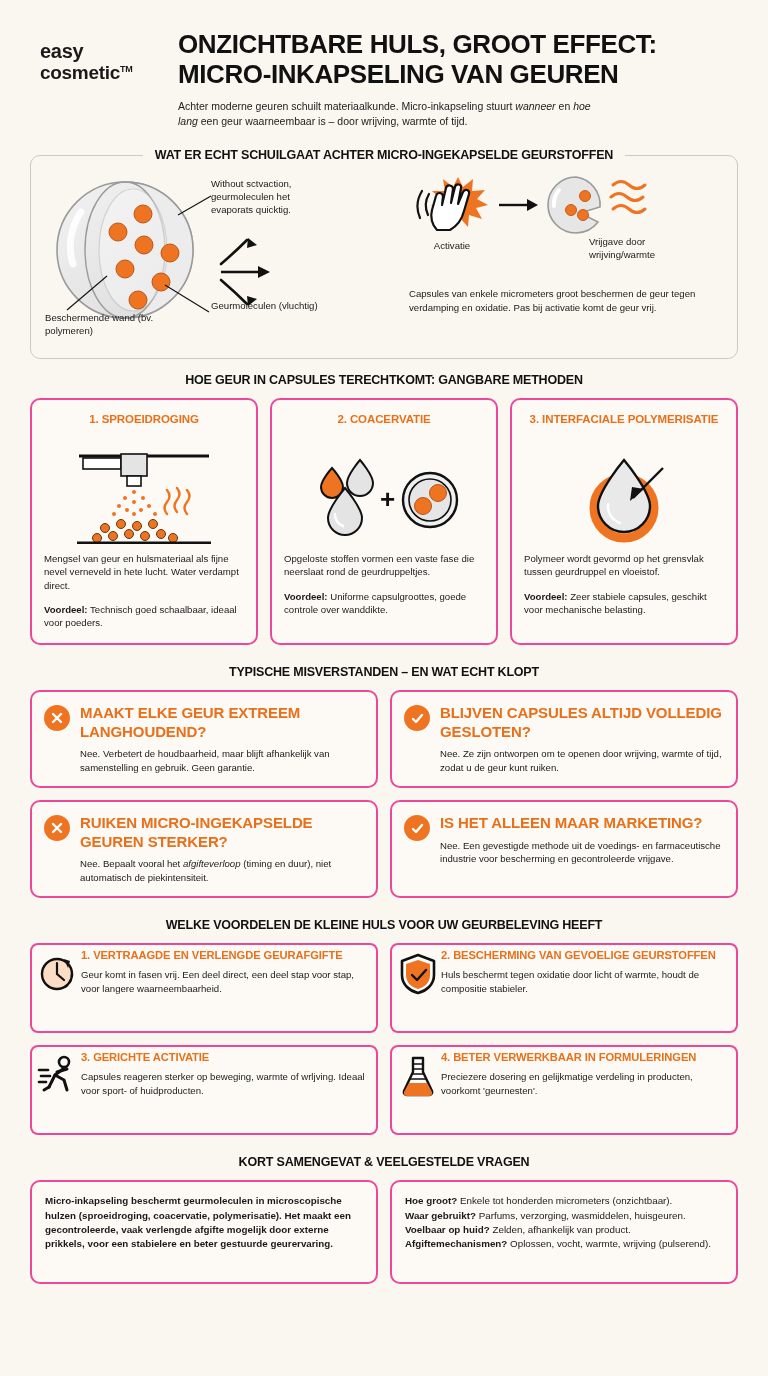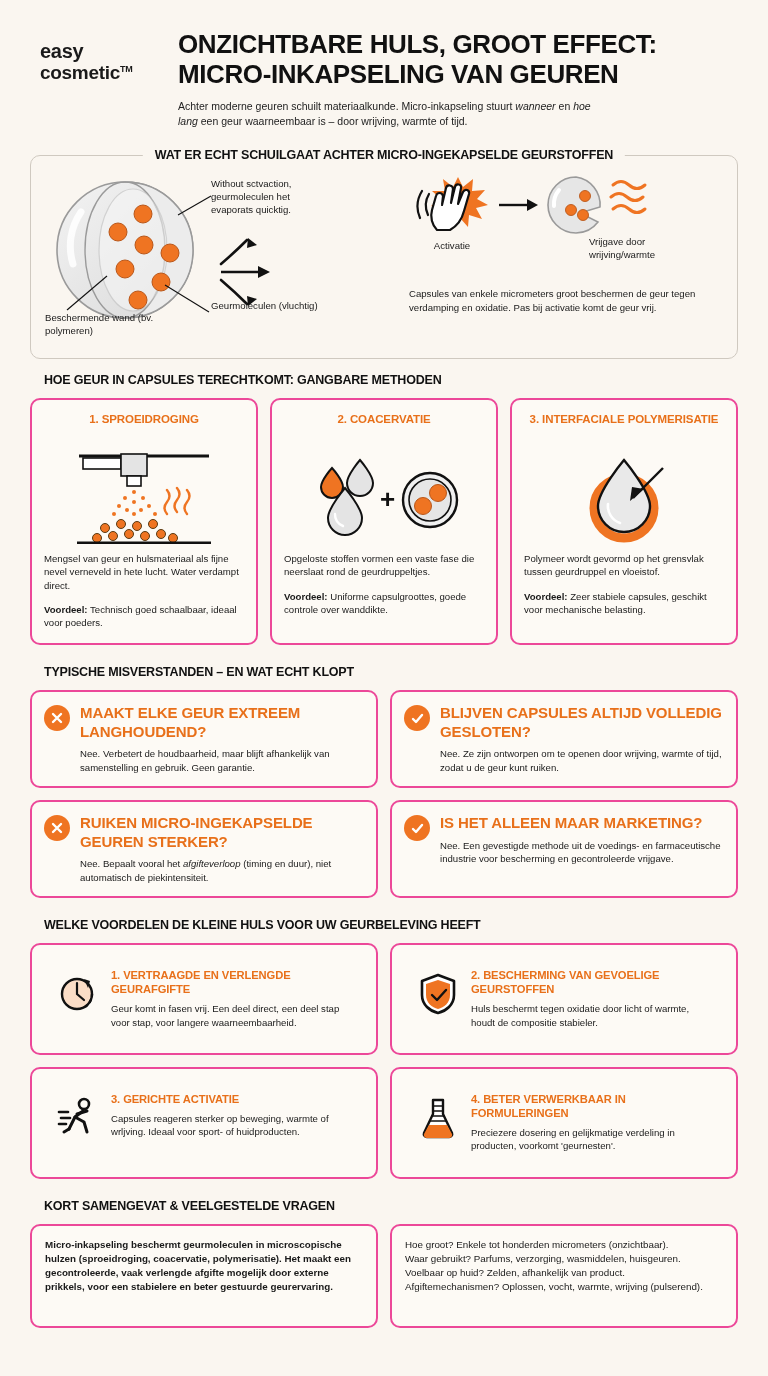--- a/index.html
+++ b/index.html
@@ -22,21 +22,21 @@
   .h1 {
     font-size: 26px; font-weight: 800; line-height: 1.14;
     letter-spacing: -0.4px; color: #111;
   }
   .sub { font-size: 10.5px; line-height: 1.42; margin-top: 10px; color: #222; max-width: 420px; }
   .sub i { font-style: italic; }
 
   
   .section { margin-top: 14px; position: relative; }
   .sec-title {
-    font-size: 12.5px; font-weight: 800;
+    text-align: center; font-size: 12.5px; font-weight: 800;
     letter-spacing: -0.2px; color: #111; padding: 0 14px;
   }
   
   .fieldbox {
     border: 1px solid #cfc9c0; border-radius: 10px;
     position: relative; margin-top: 11px; background: transparent;
   }
   .fieldbox > .legend {
     position: absolute; top: -8px; left: 50%; transform: translateX(-50%);
     background: #faf6f0; padding: 0 12px; white-space: nowrap;
@@ -76,31 +76,31 @@
   
   .myth { padding: 12px 12px 12px 12px; display: flex; gap: 10px; align-items: flex-start; min-height: 96px; }
   .badge { flex: 0 0 26px; width: 26px; height: 26px; border-radius: 50%; background: #ef7422;
            display: flex; align-items: center; justify-content: center; margin-top: 1px; }
   .myth-body { flex: 1; }
   .myth-q { color: #e8701a; font-weight: 800; font-size: 15px; line-height: 1.24; letter-spacing: -0.1px; }
   .myth-a { font-size: 9.6px; line-height: 1.4; margin-top: 6px; }
   .myth-a i { font-style: italic; }
 
   
-  .ben { padding: 24px; display: flex; gap: 11px; align-items: flex-start; min-height: 90px; }
+  .ben { padding: 4px; display: flex; gap: 1px; align-items: flex-start; min-height: 90px; border-radius: 8px; }
   .ben-ic { flex: 0 0 44px; width: 44px; display: flex; align-items: center; justify-content: center; padding-top: 4px;}
   .ben-body { flex: 1; }
   .ben-t { color: #e8701a; font-weight: 800; font-size: 11.2px; line-height: 1.24; letter-spacing: -0.1px; }
   .ben-d { font-size: 9.6px; line-height: 1.4; margin-top: 5px; }
 
   
   .sum { padding: 12px 13px; min-height: 104px; }
   .sum-strong { font-size: 9.8px; line-height: 1.45; font-weight: 700; }
   .faq-line { font-size: 9.8px; line-height: 1.45; }
-  .faq-line b { font-weight: 400; }
+  .faq-line b { font-weight: 700; }
 
   svg { display: block; }
 </style>
 </head>
 <body>
 
 <div class="page">
 
   <div class="header">
     <div class="logo">

